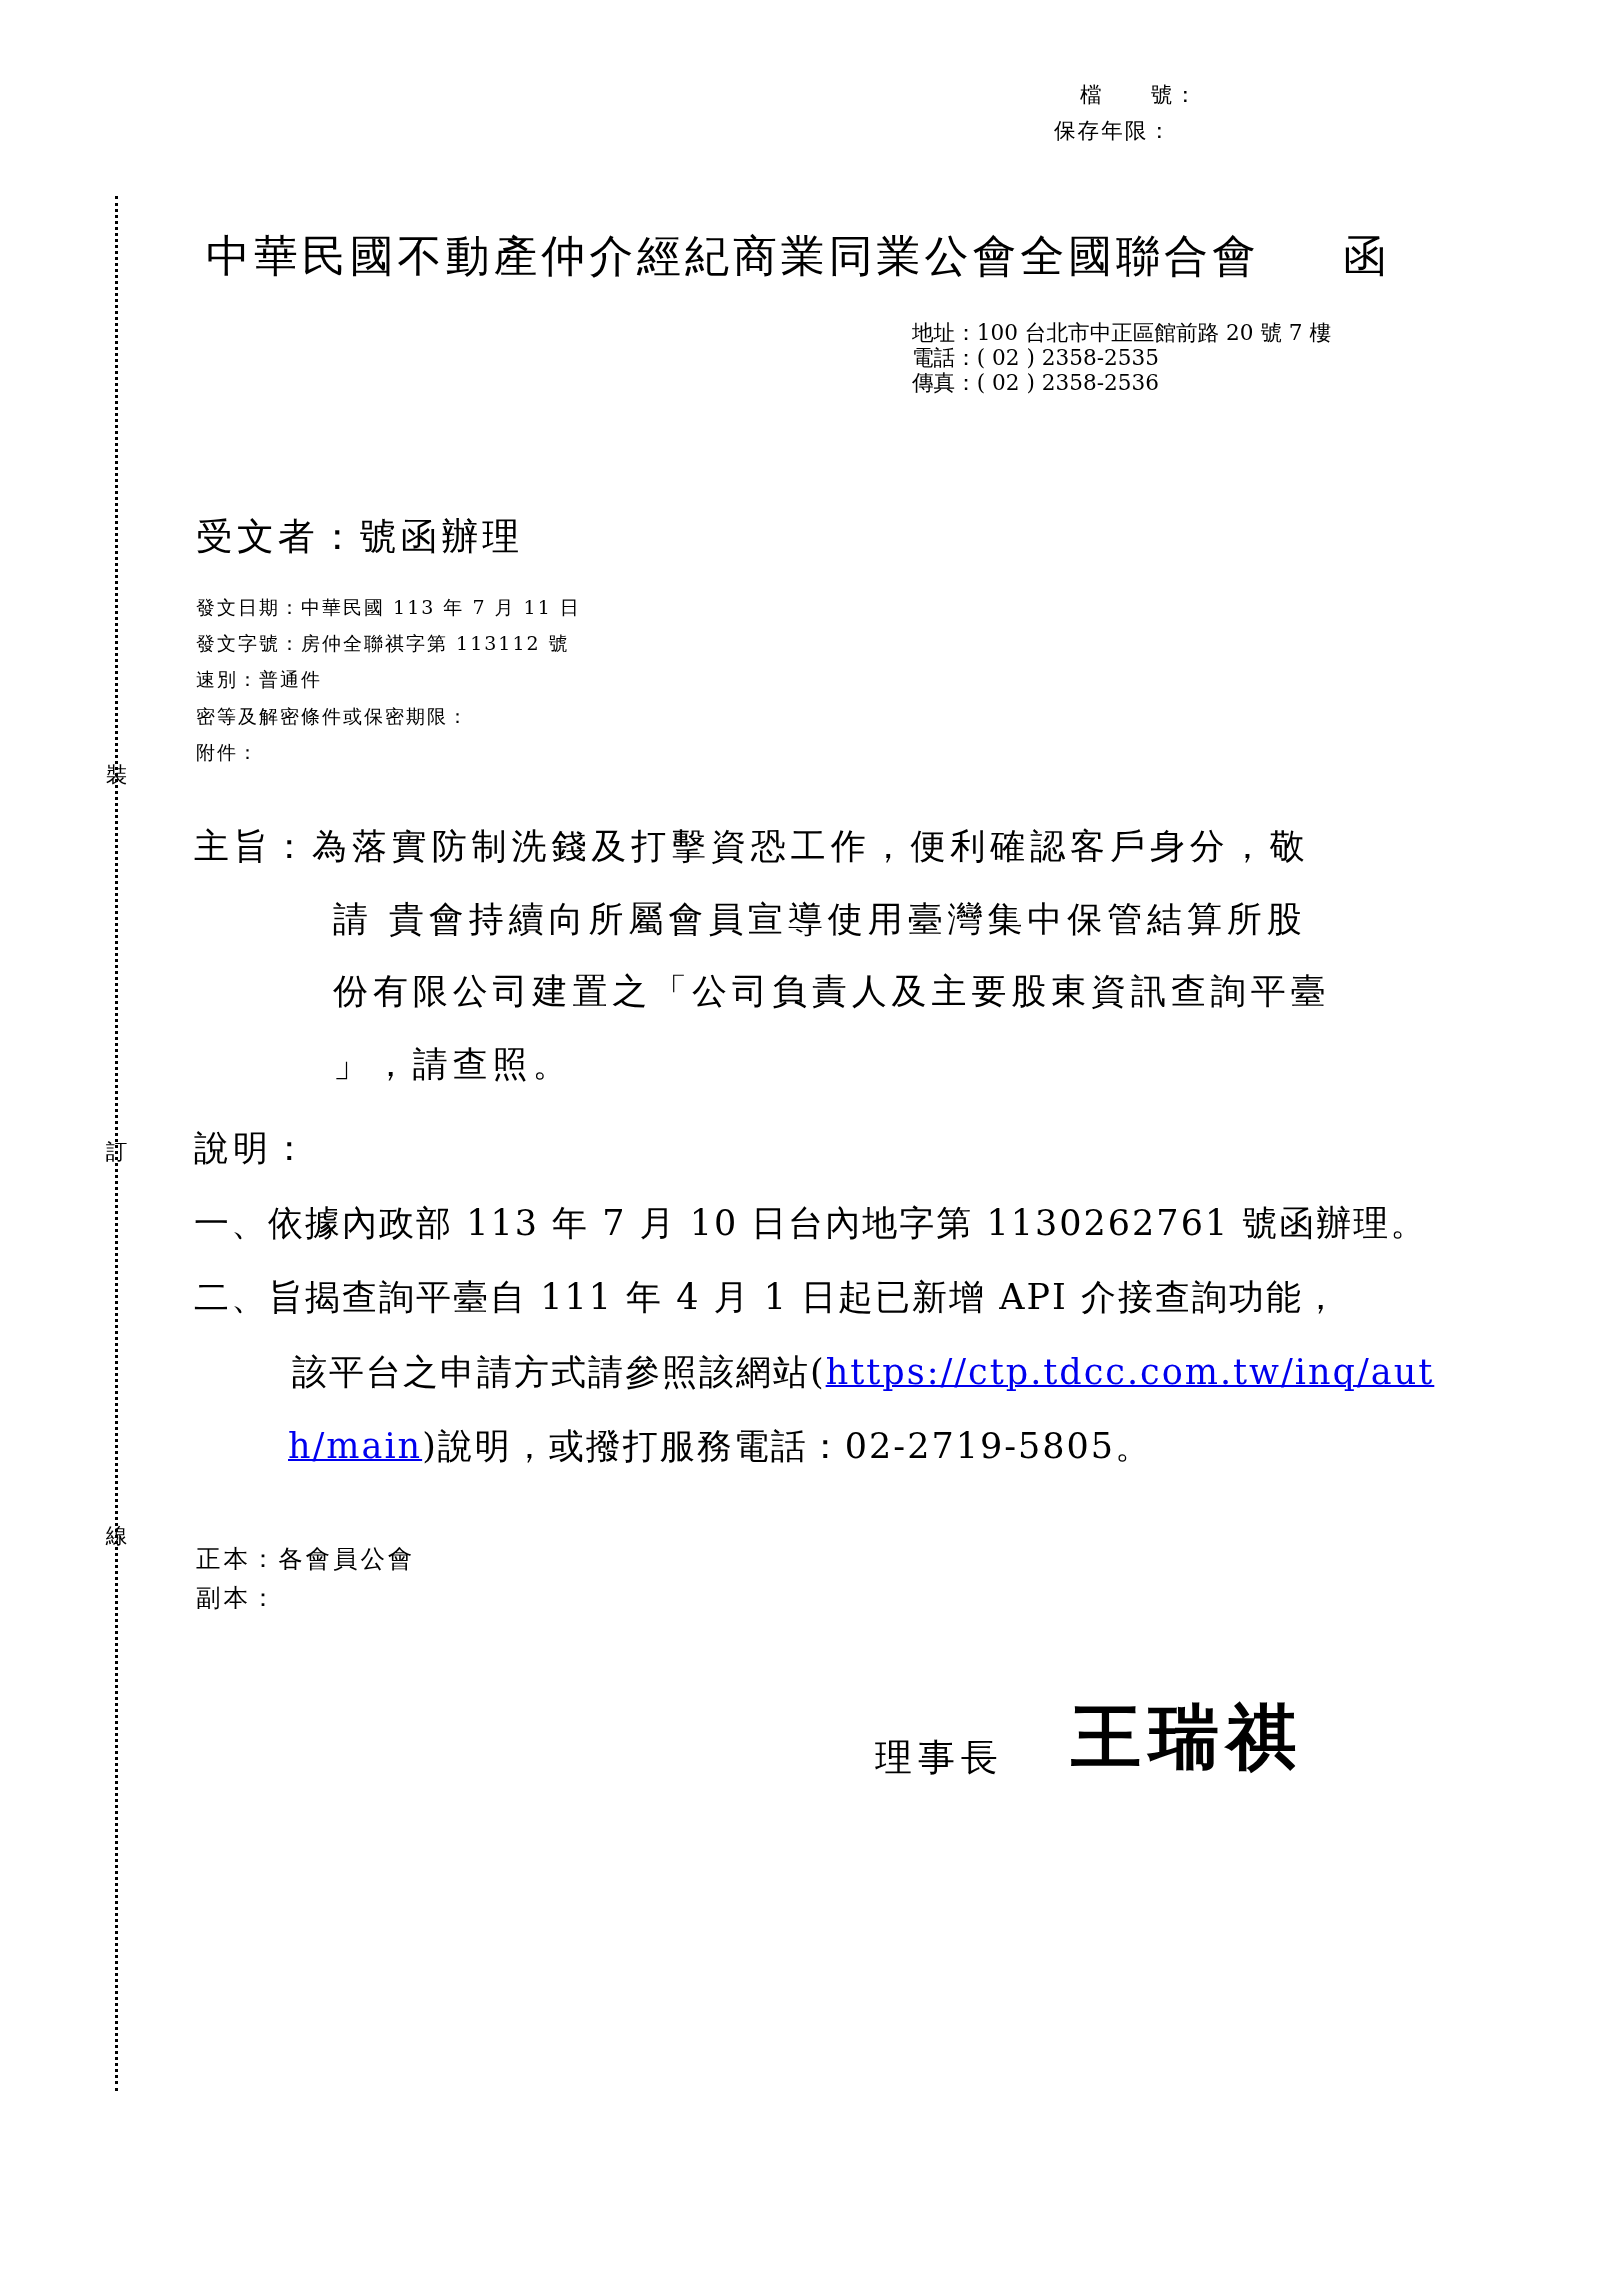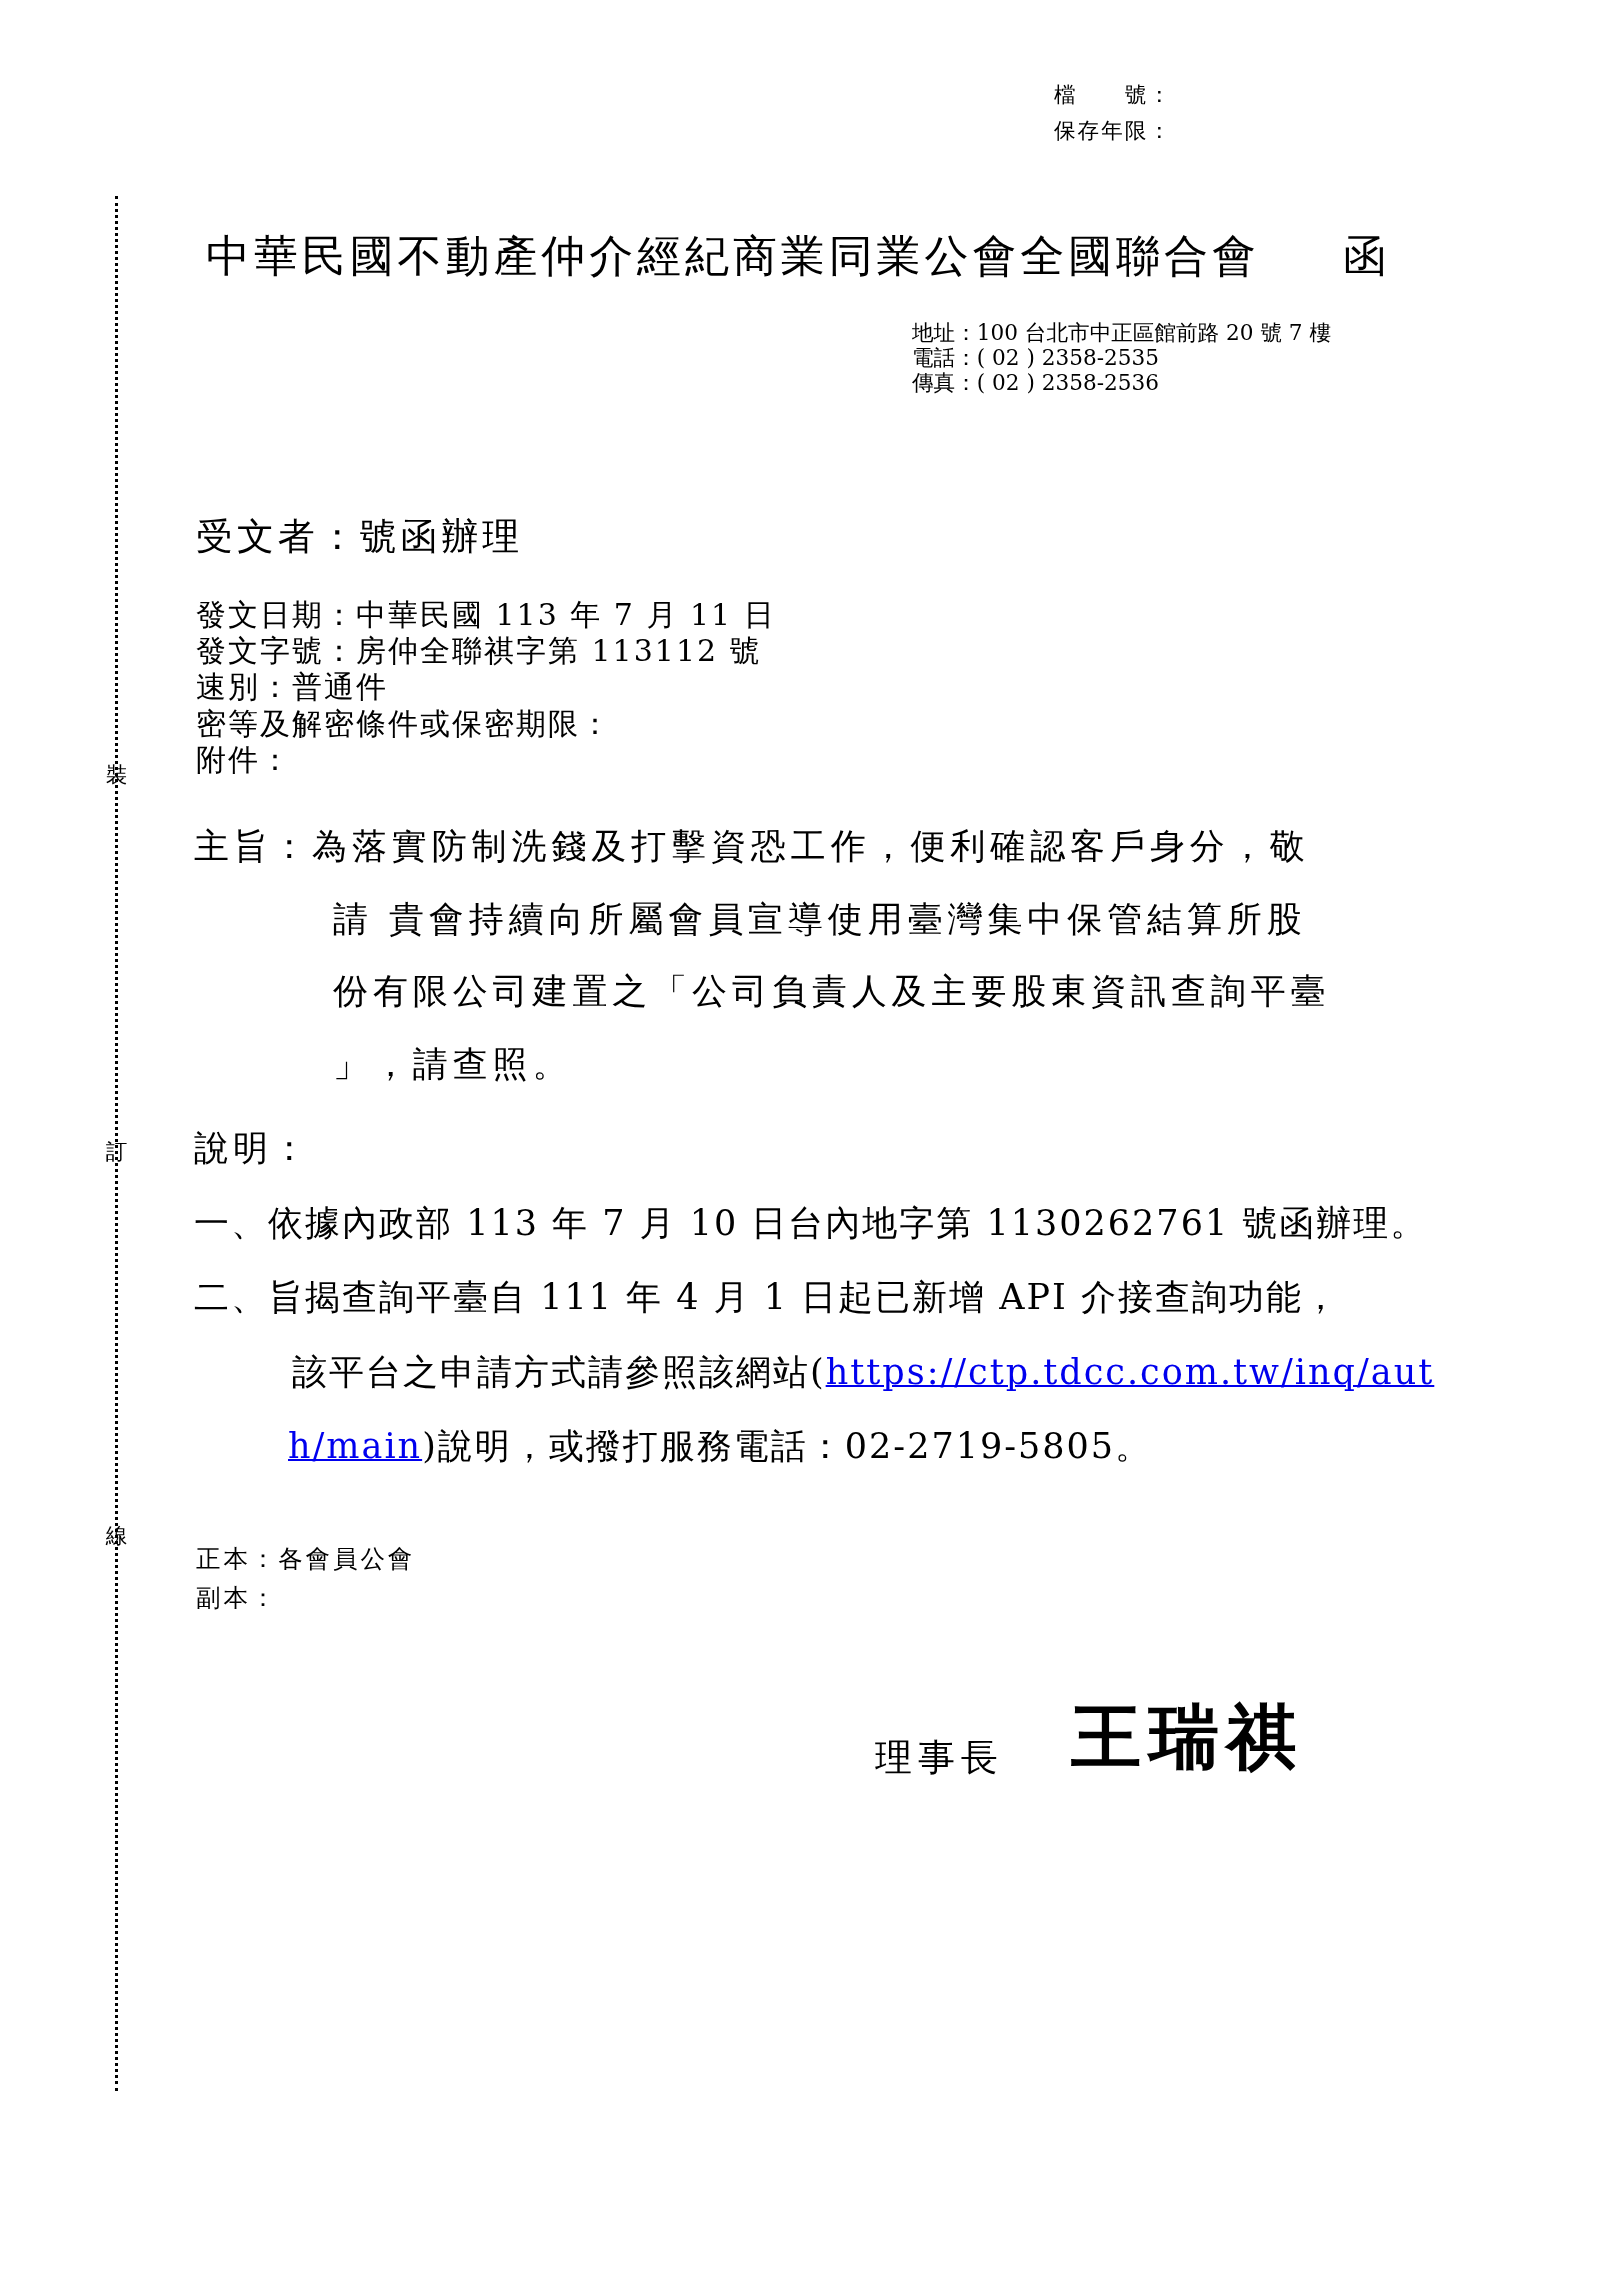--- a/index.html
+++ b/index.html
@@ -15,37 +15,37 @@
       border-left: 3.9px dotted #000;
     }
     .binding-mark {
       position: absolute; left: 102px; width: 29px; font-size: 21.6px;
       background: transparent; text-align: center; color: #000;
     }
     .title { left: 206px; top: 227px; font-size: 44px; letter-spacing: 3.9px; }
     .title-type { left: 1343px; top: 227px; font-size: 44px; }
     .addr { left: 912px; font-size: 21.6px; line-height: 25.5px; }
     .recipient { left: 196px; top: 512px; font-size: 37px; letter-spacing: 3.9px; }
-    .meta { left: 196px; font-size: 30px; letter-spacing: 2px; }
+    .meta { left: 196px; font-size: 19px; letter-spacing: 2px; }
     .subject-label { left: 194px; top: 823px; font-size: 35px; letter-spacing: 3.9px; }
     .subject-line { font-size: 35px; letter-spacing: 4.9px; }
     .explain-label { left: 194px; top: 1125px; font-size: 35px; letter-spacing: 3.9px; }
     .item { font-size: 35px; letter-spacing: 2px; }
     .link { color: #0000ee; text-decoration: underline; text-decoration-thickness: 2px; }
     .cc { left: 196px; font-size: 24.5px; letter-spacing: 2.9px; }
     .sig-title { left: 875px; top: 1733px; font-size: 37px; letter-spacing: 5.9px; }
     .sig-name {
       left: 1071px; top: 1691px; font-size: 70px; font-weight: bold;
       font-family: "DejaVu Sans", "Liberation Sans", sans-serif; letter-spacing: 7.8px;
     }
   </style>
 </head>
 <body>
 
-<div class="abs file-info" style="top:80px;">檔　　號：</div>
+<div class="abs file-info" style="top:80px;margin-left:26px;">檔　　號：</div>
 <div class="abs file-info" style="top:116px;text-align:center;">保存年限：</div>
 
 <div class="binding-line"></div>
 <div class="binding-mark" style="top:760px;">裝</div>
 <div class="binding-mark" style="top:1137px;">訂</div>
 <div class="binding-mark" style="top:1521px;">線</div>
 
 <div class="abs title">中華民國不動產仲介經紀商業同業公會全國聯合會</div>
 <div class="abs title-type">函</div>
 

